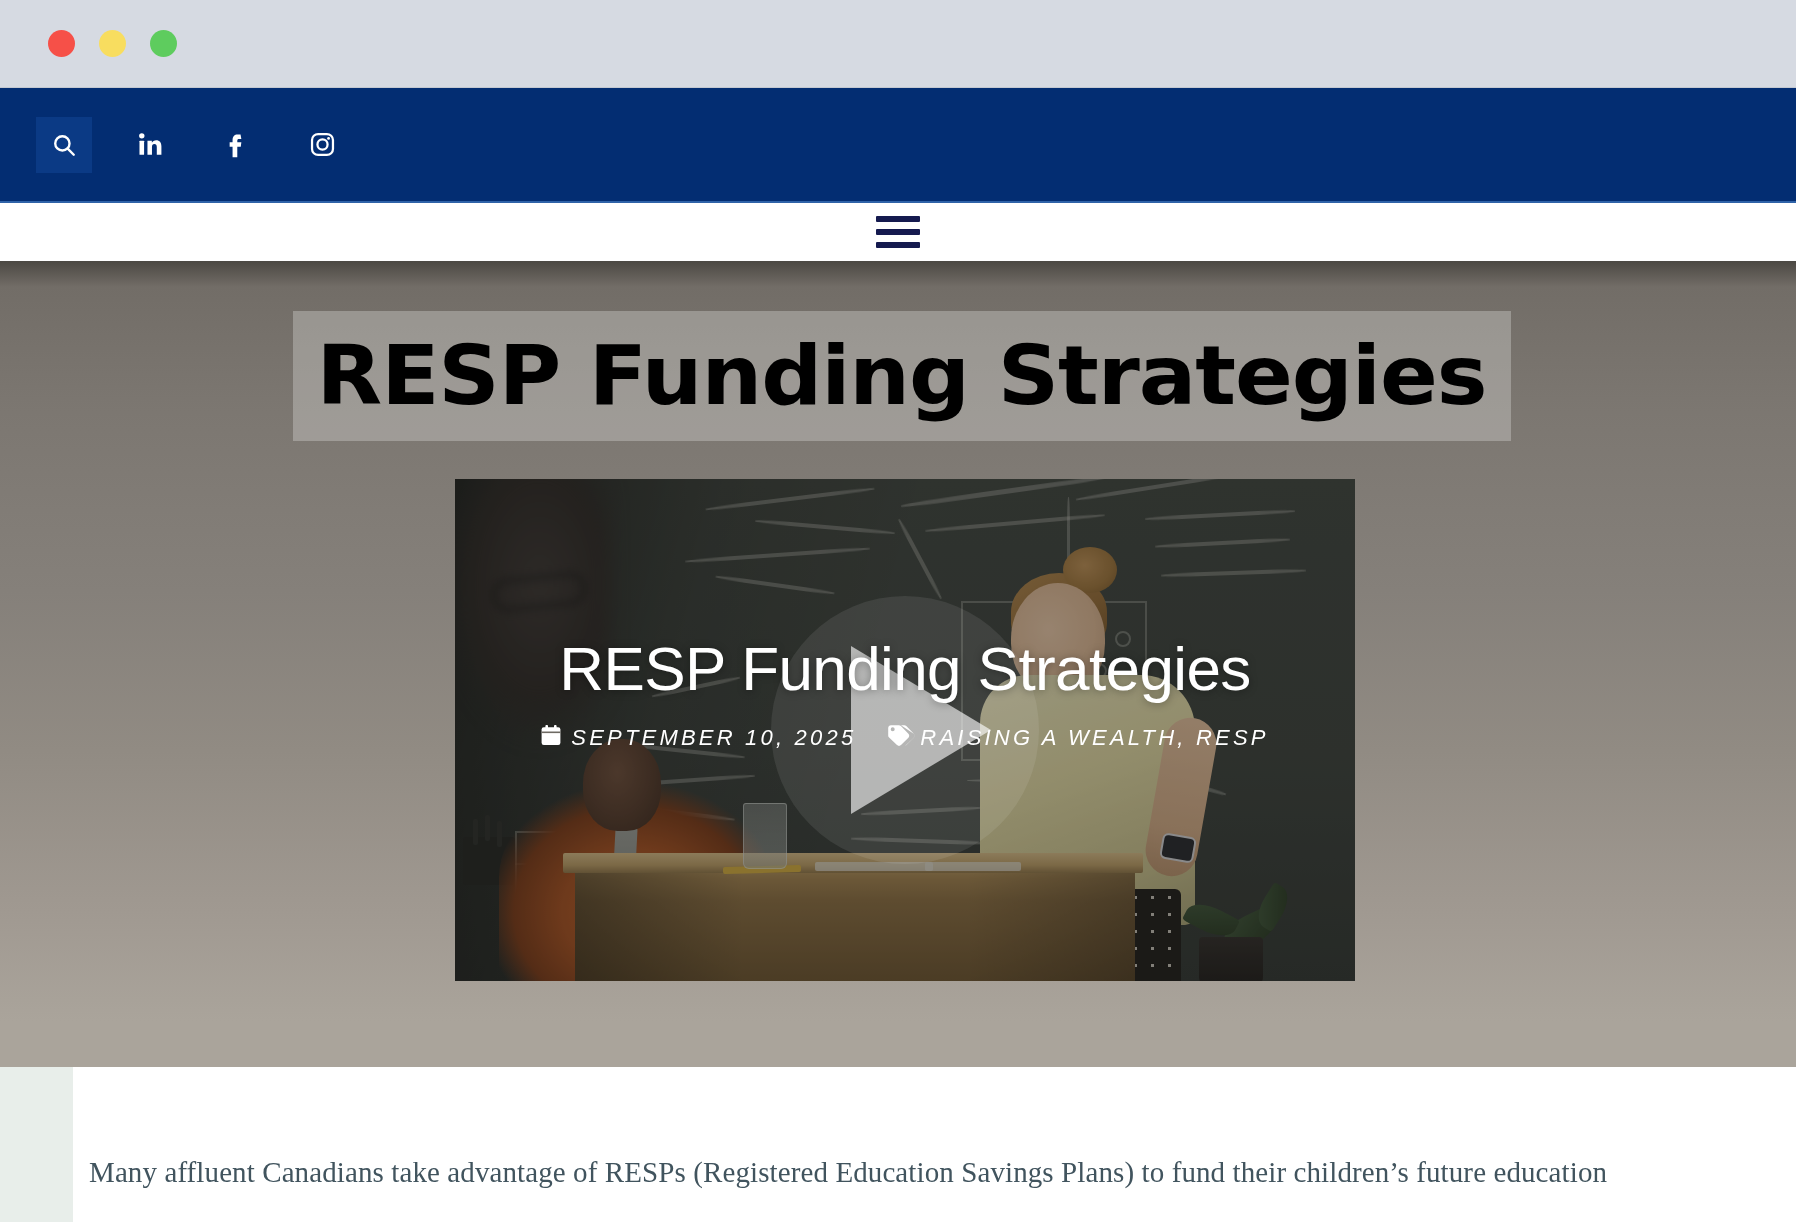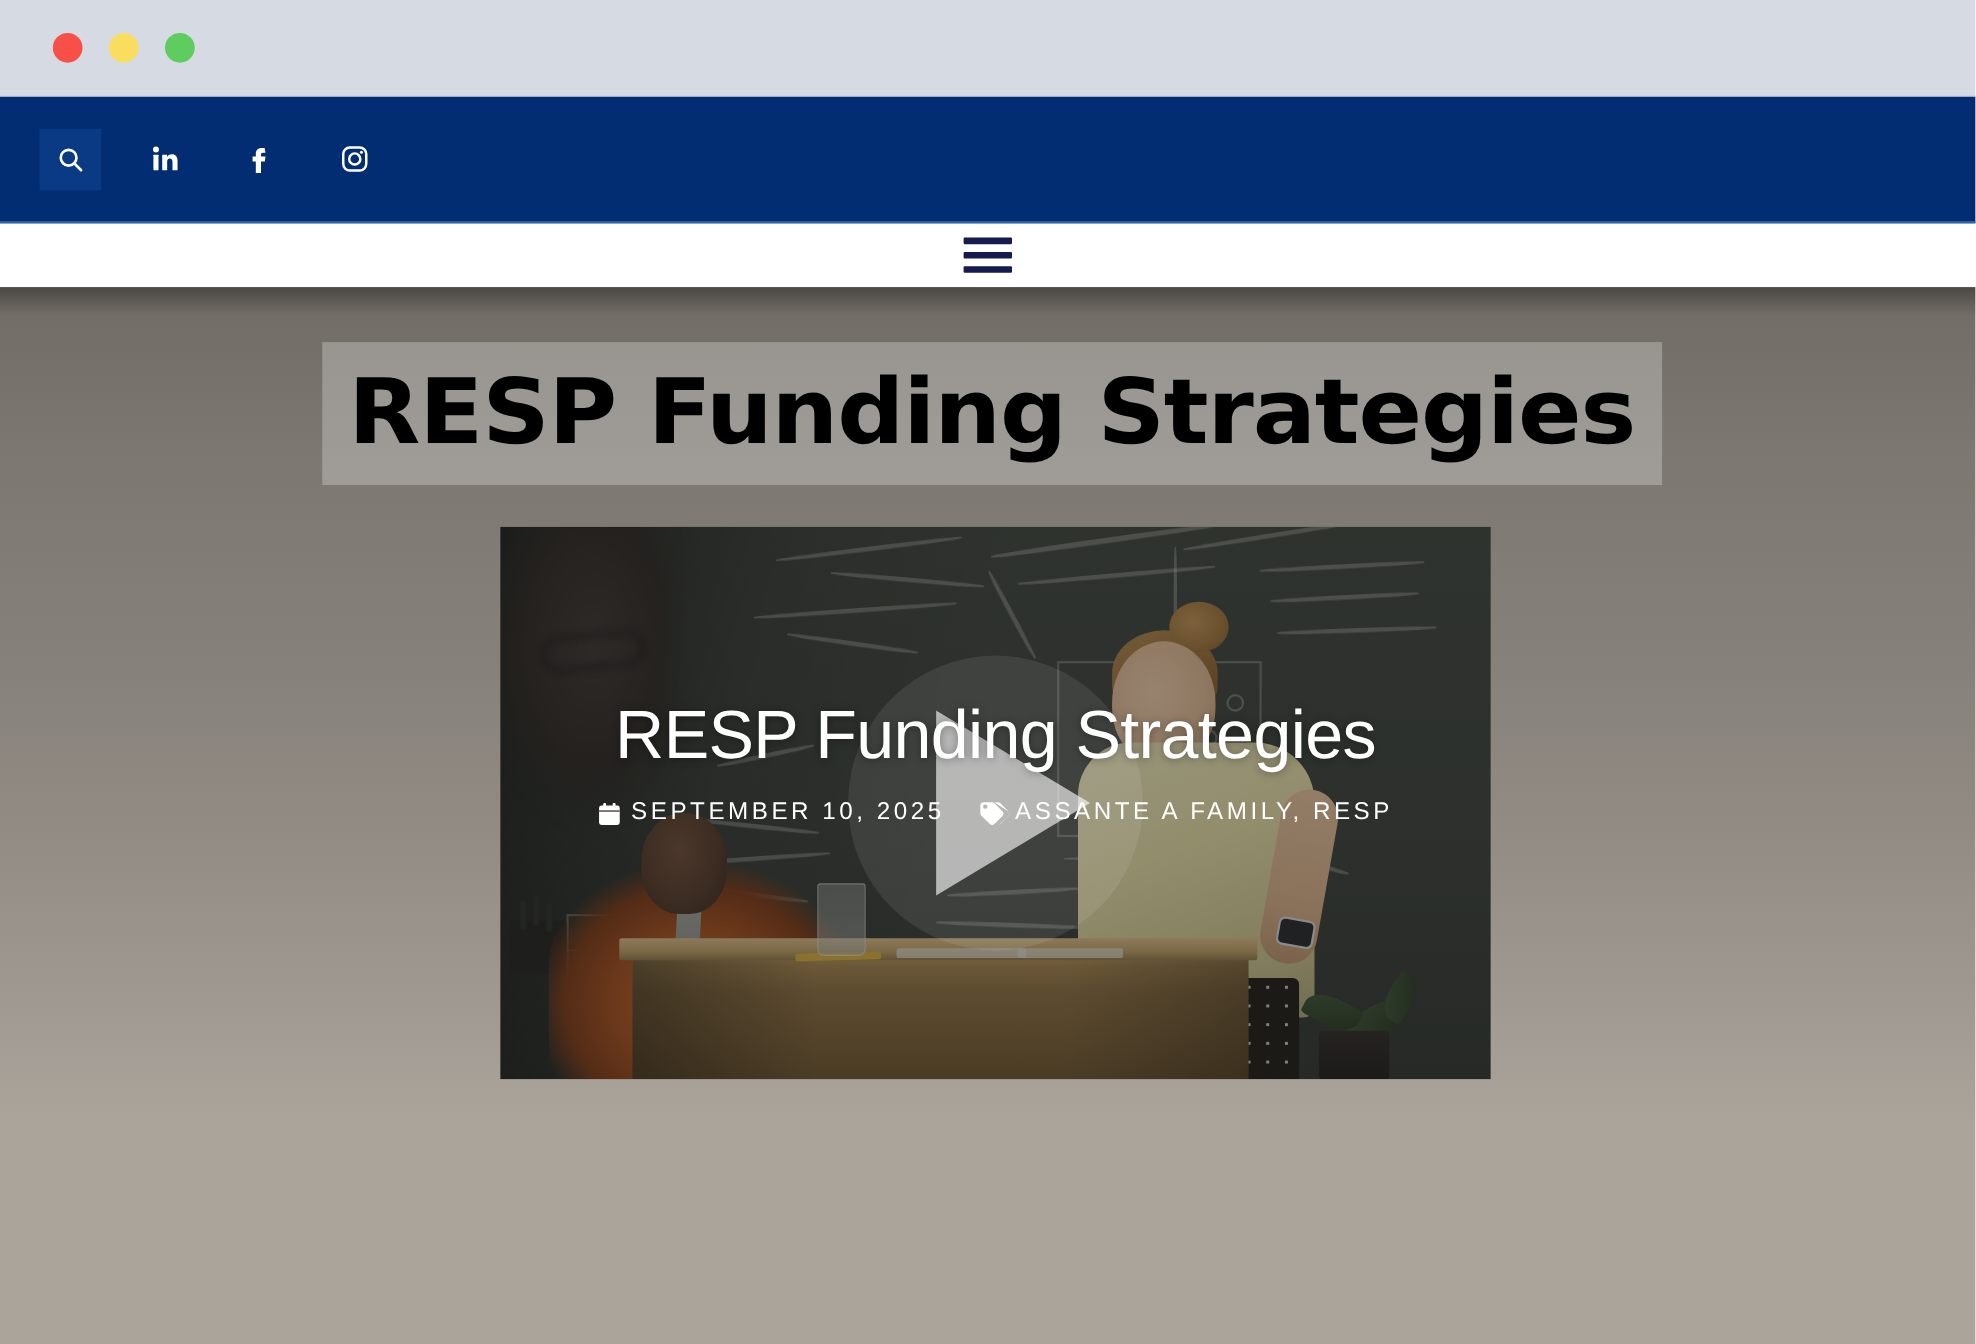--- a/index.html
+++ b/index.html
@@ -393,21 +393,21 @@
     margin-top: 22px;
     display: flex;
     align-items: center;
     justify-content: center;
     gap: 30px;
     color: #ffffff;
     font-size: 22px;
     letter-spacing: 3.2px;
     white-space: nowrap;
   }
-  .meta-item { display: flex; align-items: flex-end; gap: 10px; }
+  .meta-item { display: flex; align-items: flex-start; gap: 10px; font-style: italic; }
   .meta-item.tag { gap: 0px; }
   .meta-item svg { display: block; flex: 0 0 auto; }
 
   
   .article-area {
     flex: 0 0 auto;
     height: 155px;
     display: flex;
     background: #ffffff;
   }
@@ -577,21 +577,27 @@
             </span>
             <span>SEPTEMBER 10, 2025</span>
           </span>
           <span class="meta-item tag">
             <span>
               <svg width="34" height="22" viewBox="0 0 34 22" fill="#ffffff">
                 <path d="M2.2 3.1C2.2 1.5 3.4.3 5 .3h7.8c.8 0 1.6.3 2.1.9l7.5 7.6c1.1 1.1 1.1 2.9 0 4l-7.4 7.4c-1.1 1.1-2.9 1.1-4 0L3.1 12.7c-.6-.6-.9-1.3-.9-2.1zM6.7 6.4a2 2 0 1 0 0-4 2 2 0 0 0 0 4z"></path>
                 <path d="M15 .3h3.2c.8 0 1.6.3 2.1.9l7.5 7.6c1.1 1.1 1.1 2.9 0 4l-7.4 7.4c-.4.4-.9.6-1.4.8l8.7-8.2c1.1-1.1 1.1-2.9 0-4z"></path>
               </svg>
             </span>
-            <span>ASSANTE A FAMILY, RESP</span>
+            <span>RAISING A WEALTH, RESP</span>
           </span>
         </div>
       </div>
     </div>
   </section>
 
+  <section class="article-area">
+    <div class="article-rail"></div>
+    <div class="article-body">
+      <p class="article-para">Many affluent Canadians take advantage of RESPs (Registered Education Savings Plans) to fund their children’s future education</p>
+    </div>
+  </section>
 
 </div>
 
 </body></html>

